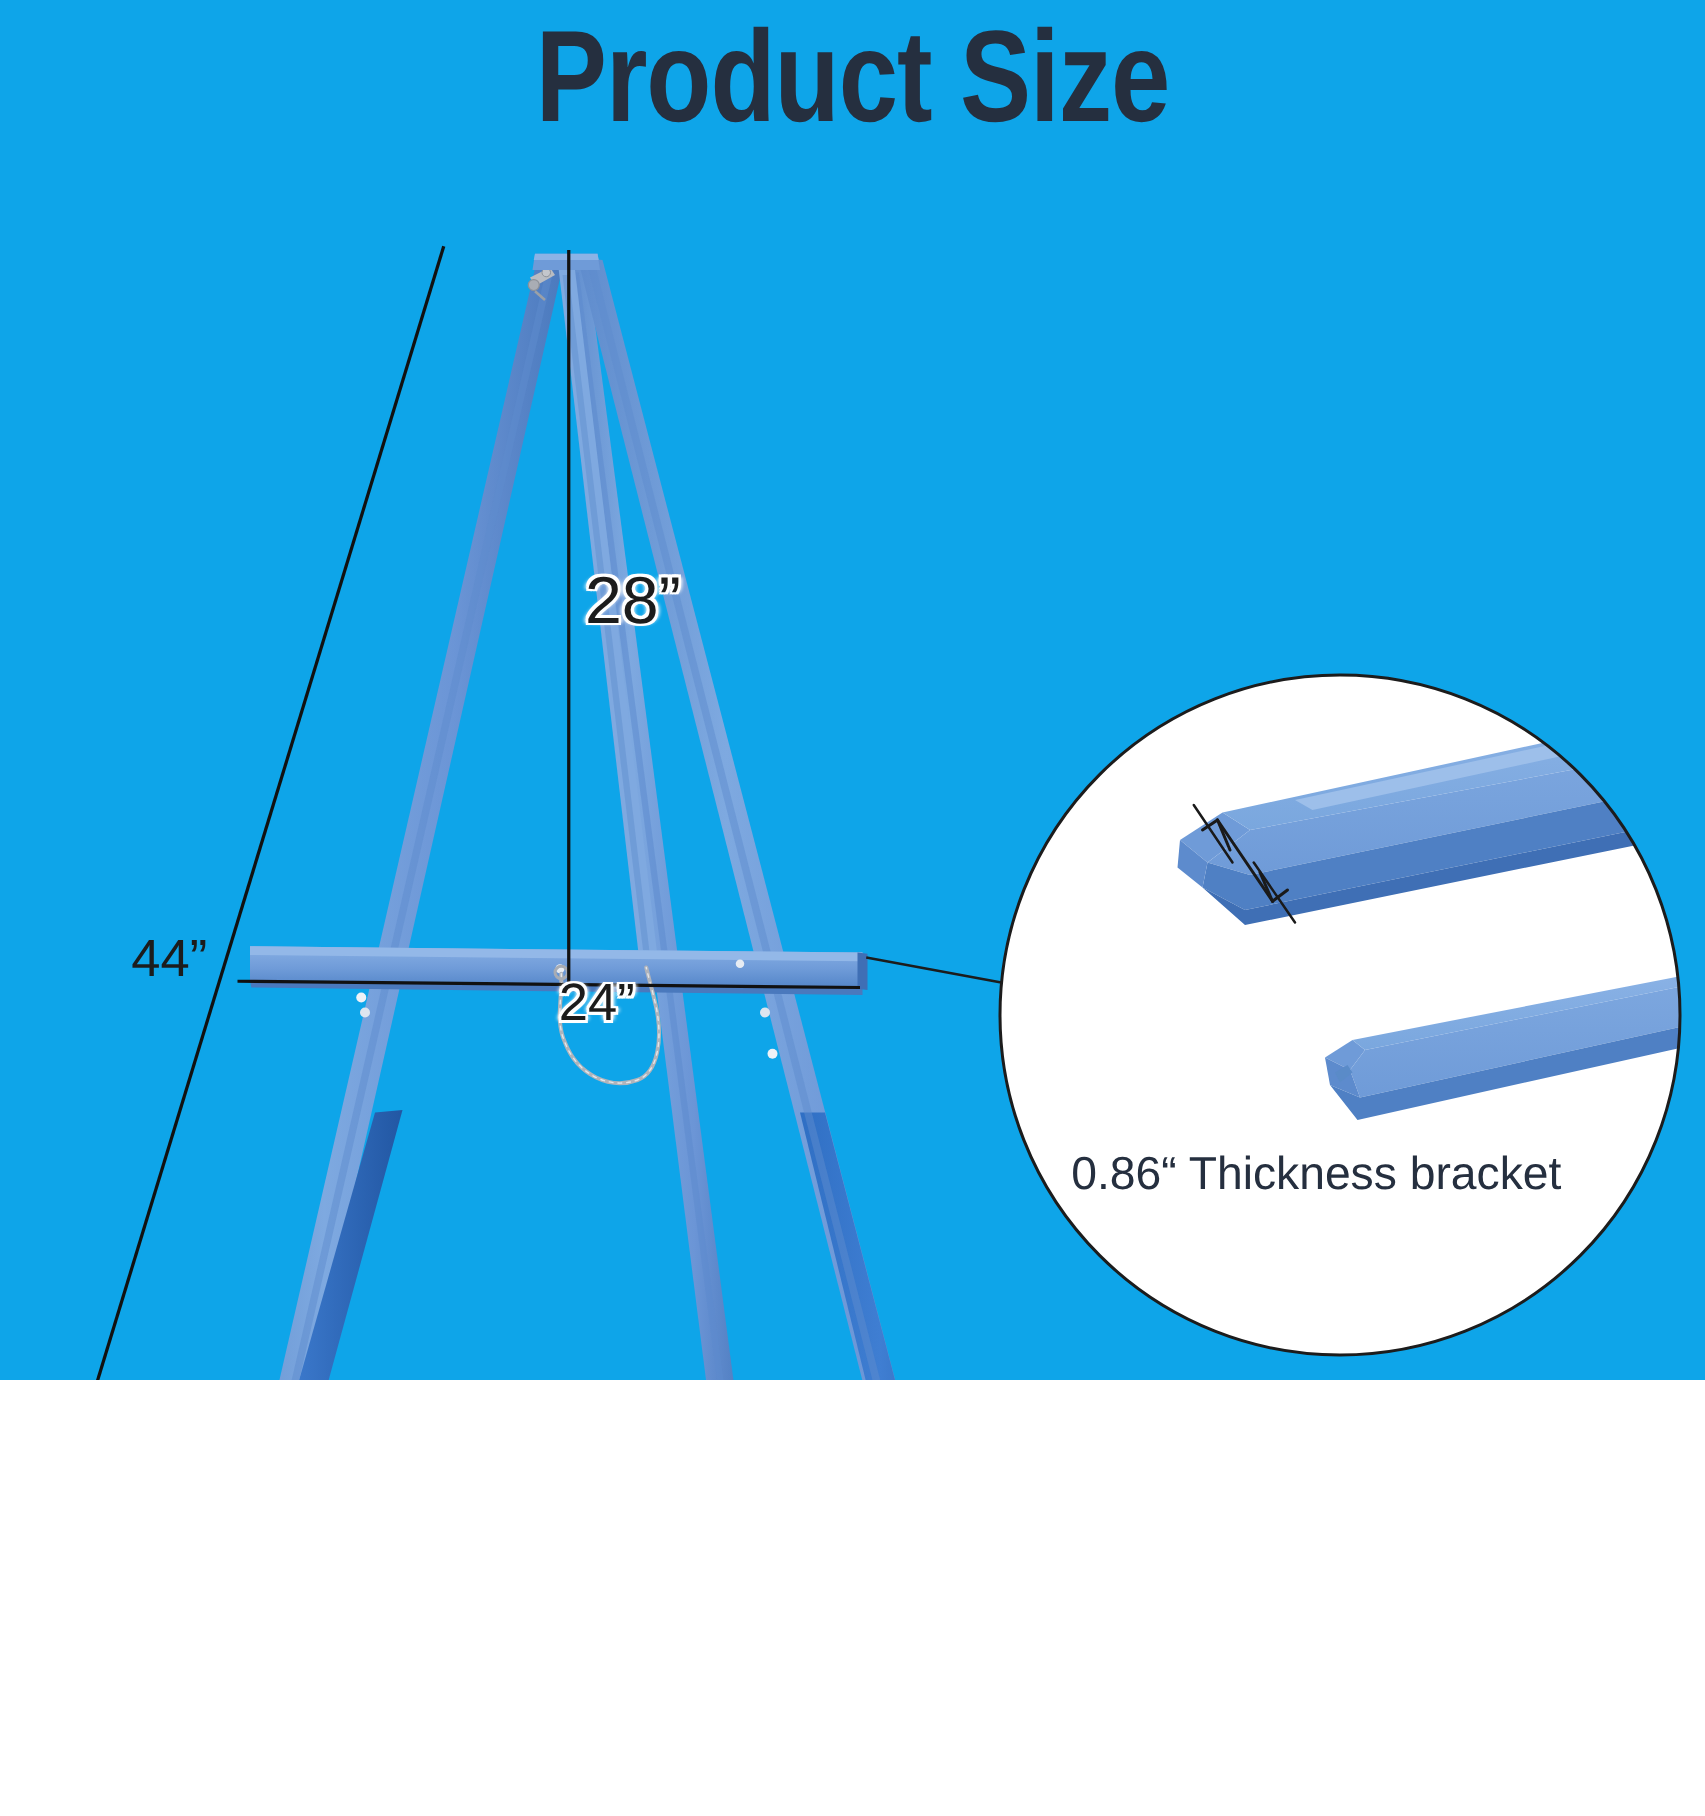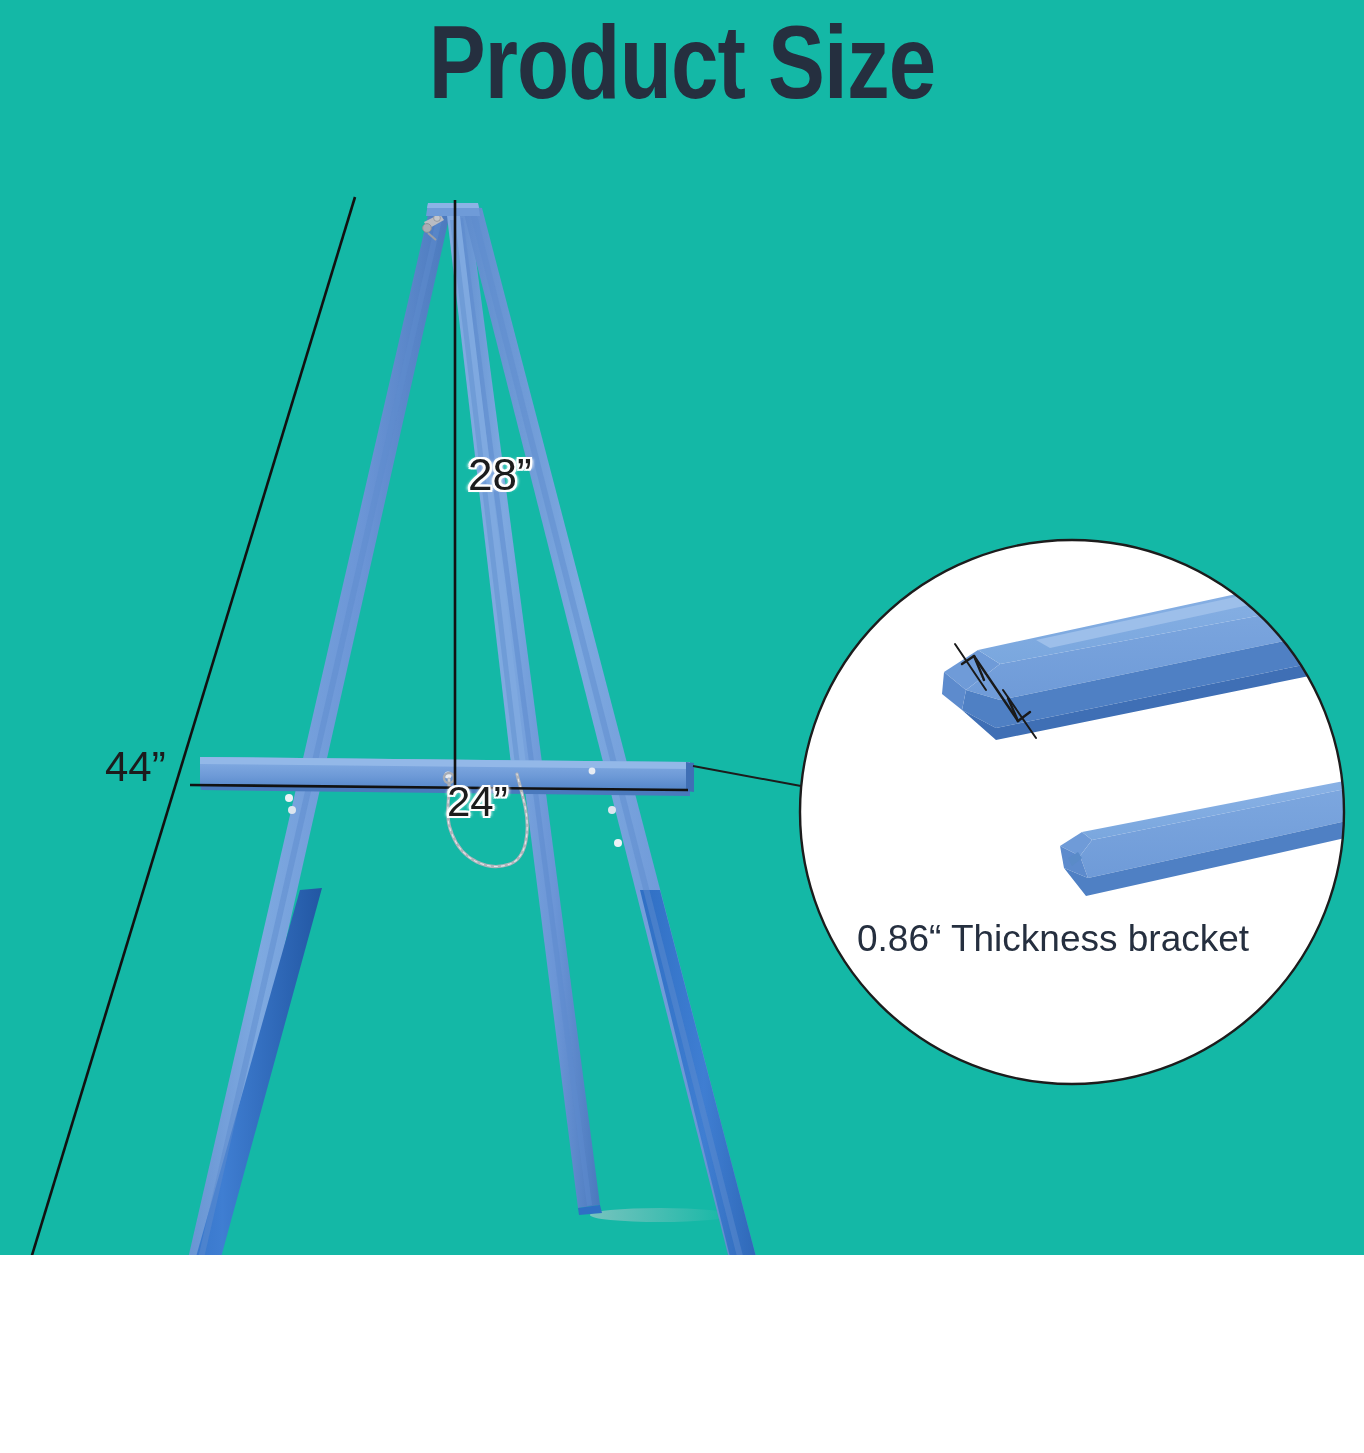--- a/index.html
+++ b/index.html
@@ -6,22 +6,22 @@
     margin: 0;
     padding: 0;
     background: #ffffff;
   }
   body {
     font-family: "Liberation Sans", sans-serif;
   }
   #page {
     position: relative;
     width: 1364px;
-    height: 1255px;
-    background: #14b8a6;
+    height: 1104px;
+    background: #0ea5e9;
     overflow: hidden;
   }
   #page-title {
     position: absolute;
     left: 0;
     top: 6px;
     width: 1364px;
     text-align: center;
     font-family: "Liberation Sans", sans-serif;
     font-weight: bold;
@@ -75,21 +75,21 @@
     font-weight: normal;
     color: #1c1c1c;
     white-space: nowrap;
   }
   .dim-label.haloed {
     text-shadow:
       2px 0 0 #fff, -2px 0 0 #fff, 0 2px 0 #fff, 0 -2px 0 #fff,
       2px 2px 0 #fff, -2px 2px 0 #fff, 2px -2px 0 #fff, -2px -2px 0 #fff,
       3px 0 3px #fff, -3px 0 3px #fff;
   }
-  #label-28 { left: 468px; top: 450px; font-size: 44px; text-align: center; }
+  #label-28 { left: 468px; top: 450px; font-size: 53px; text-align: center; }
   #label-63 { left: 105px; top: 743px; font-size: 42px; }
   #label-24 { left: 428px; top: 778px; font-size: 42px; margin-left: 19px; }
   #label-thickness {
     position: absolute;
     left: 857px;
     top: 918px;
     font-family: "Liberation Sans", sans-serif;
     font-size: 37px;
     color: #252f3f;
     white-space: nowrap;

